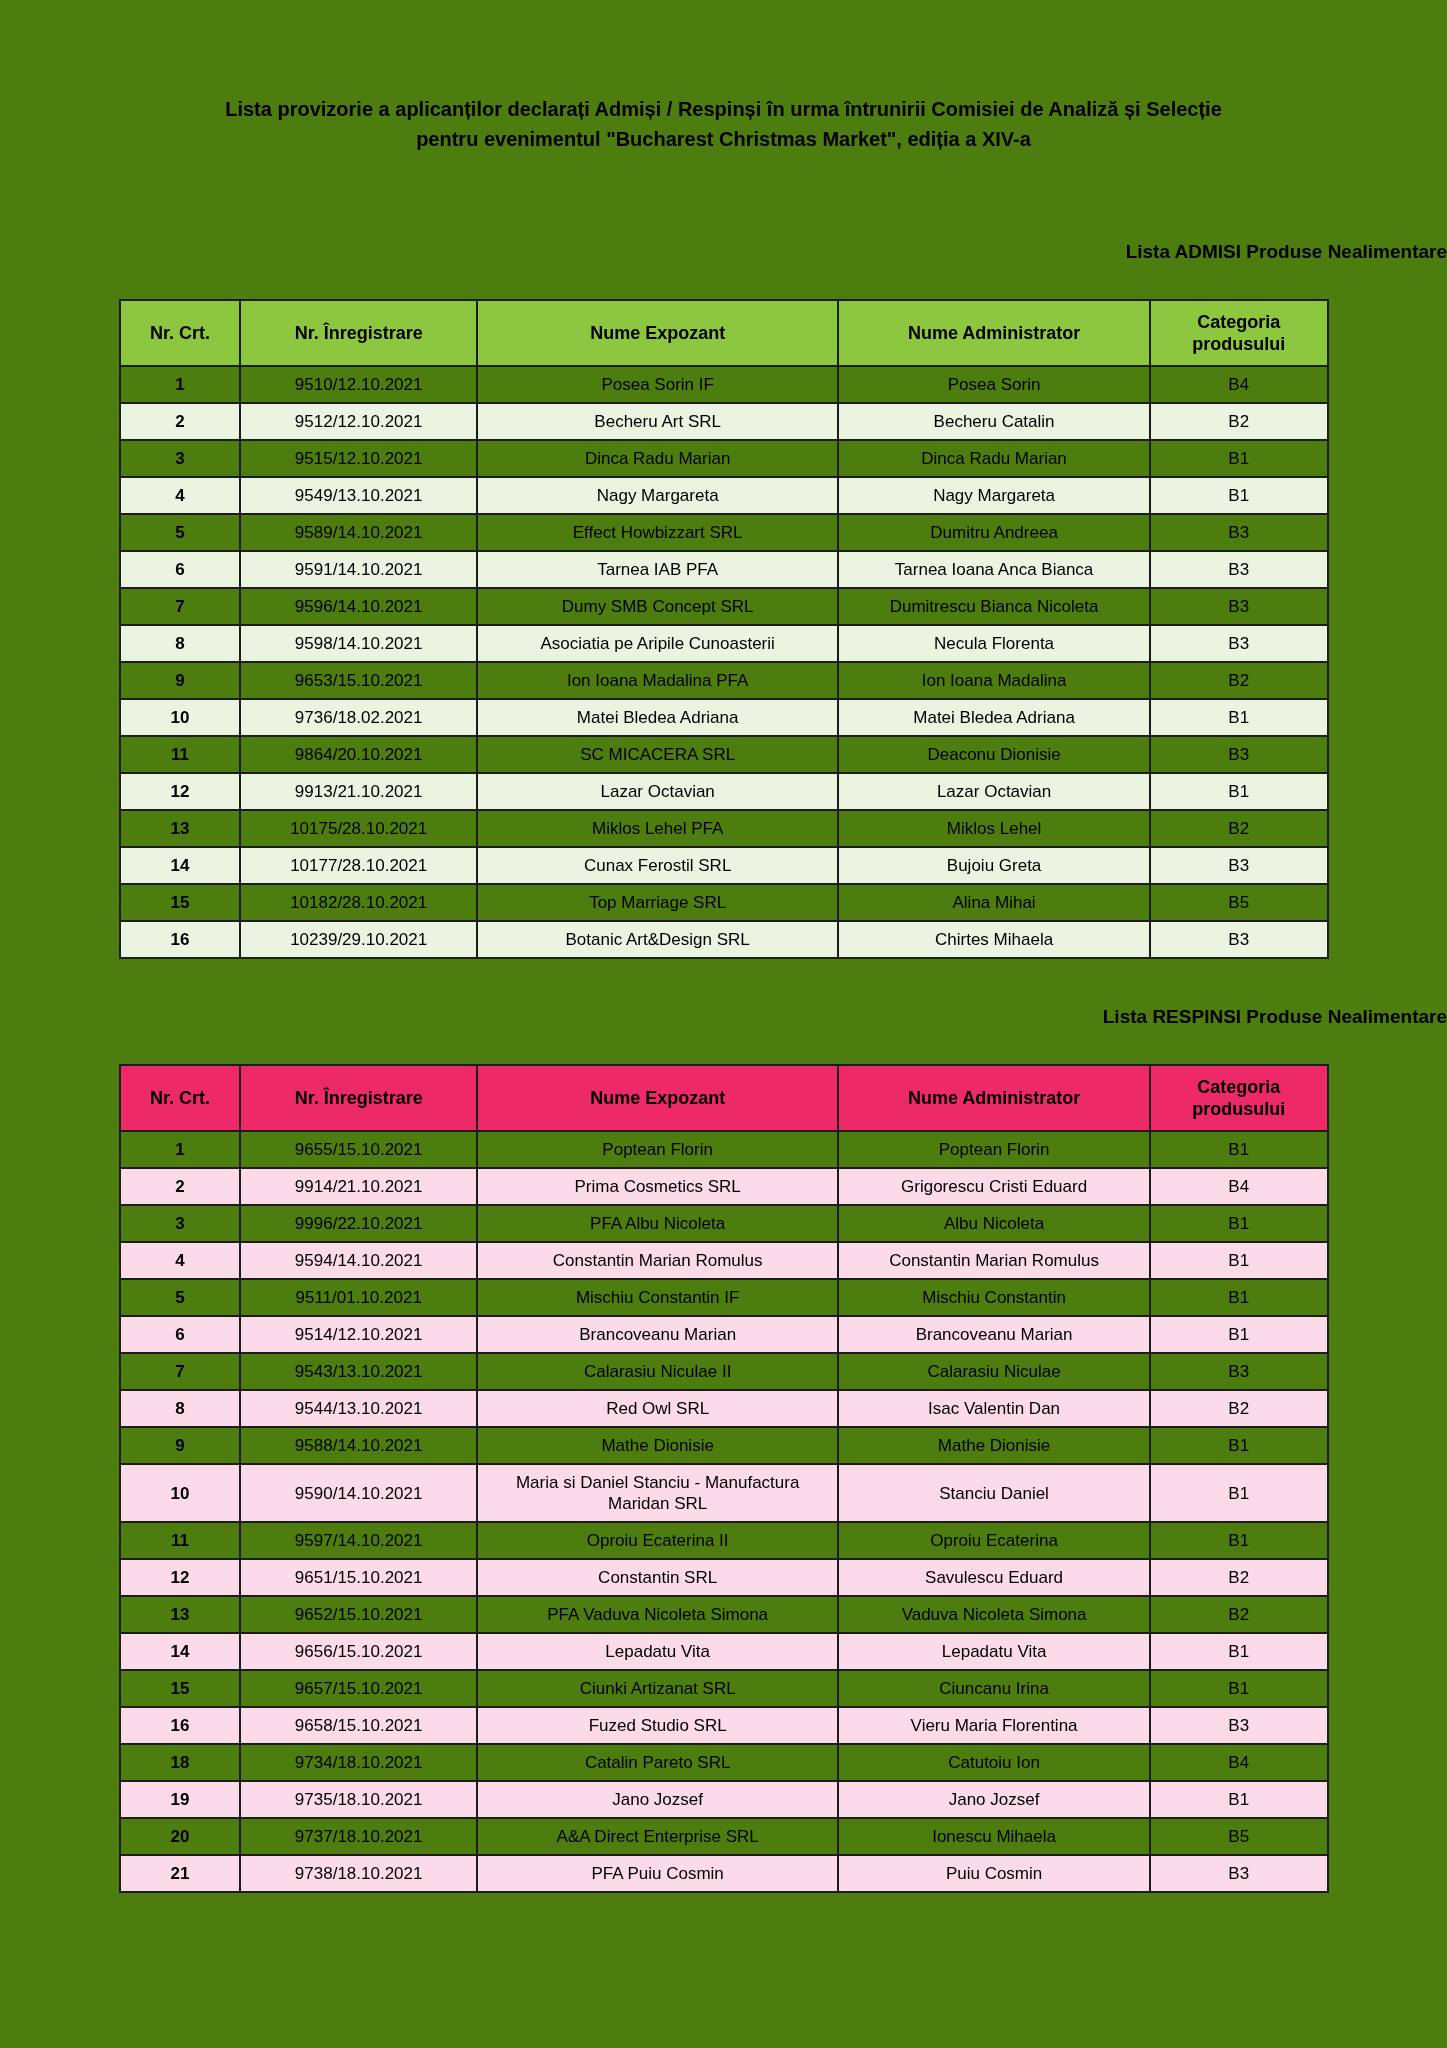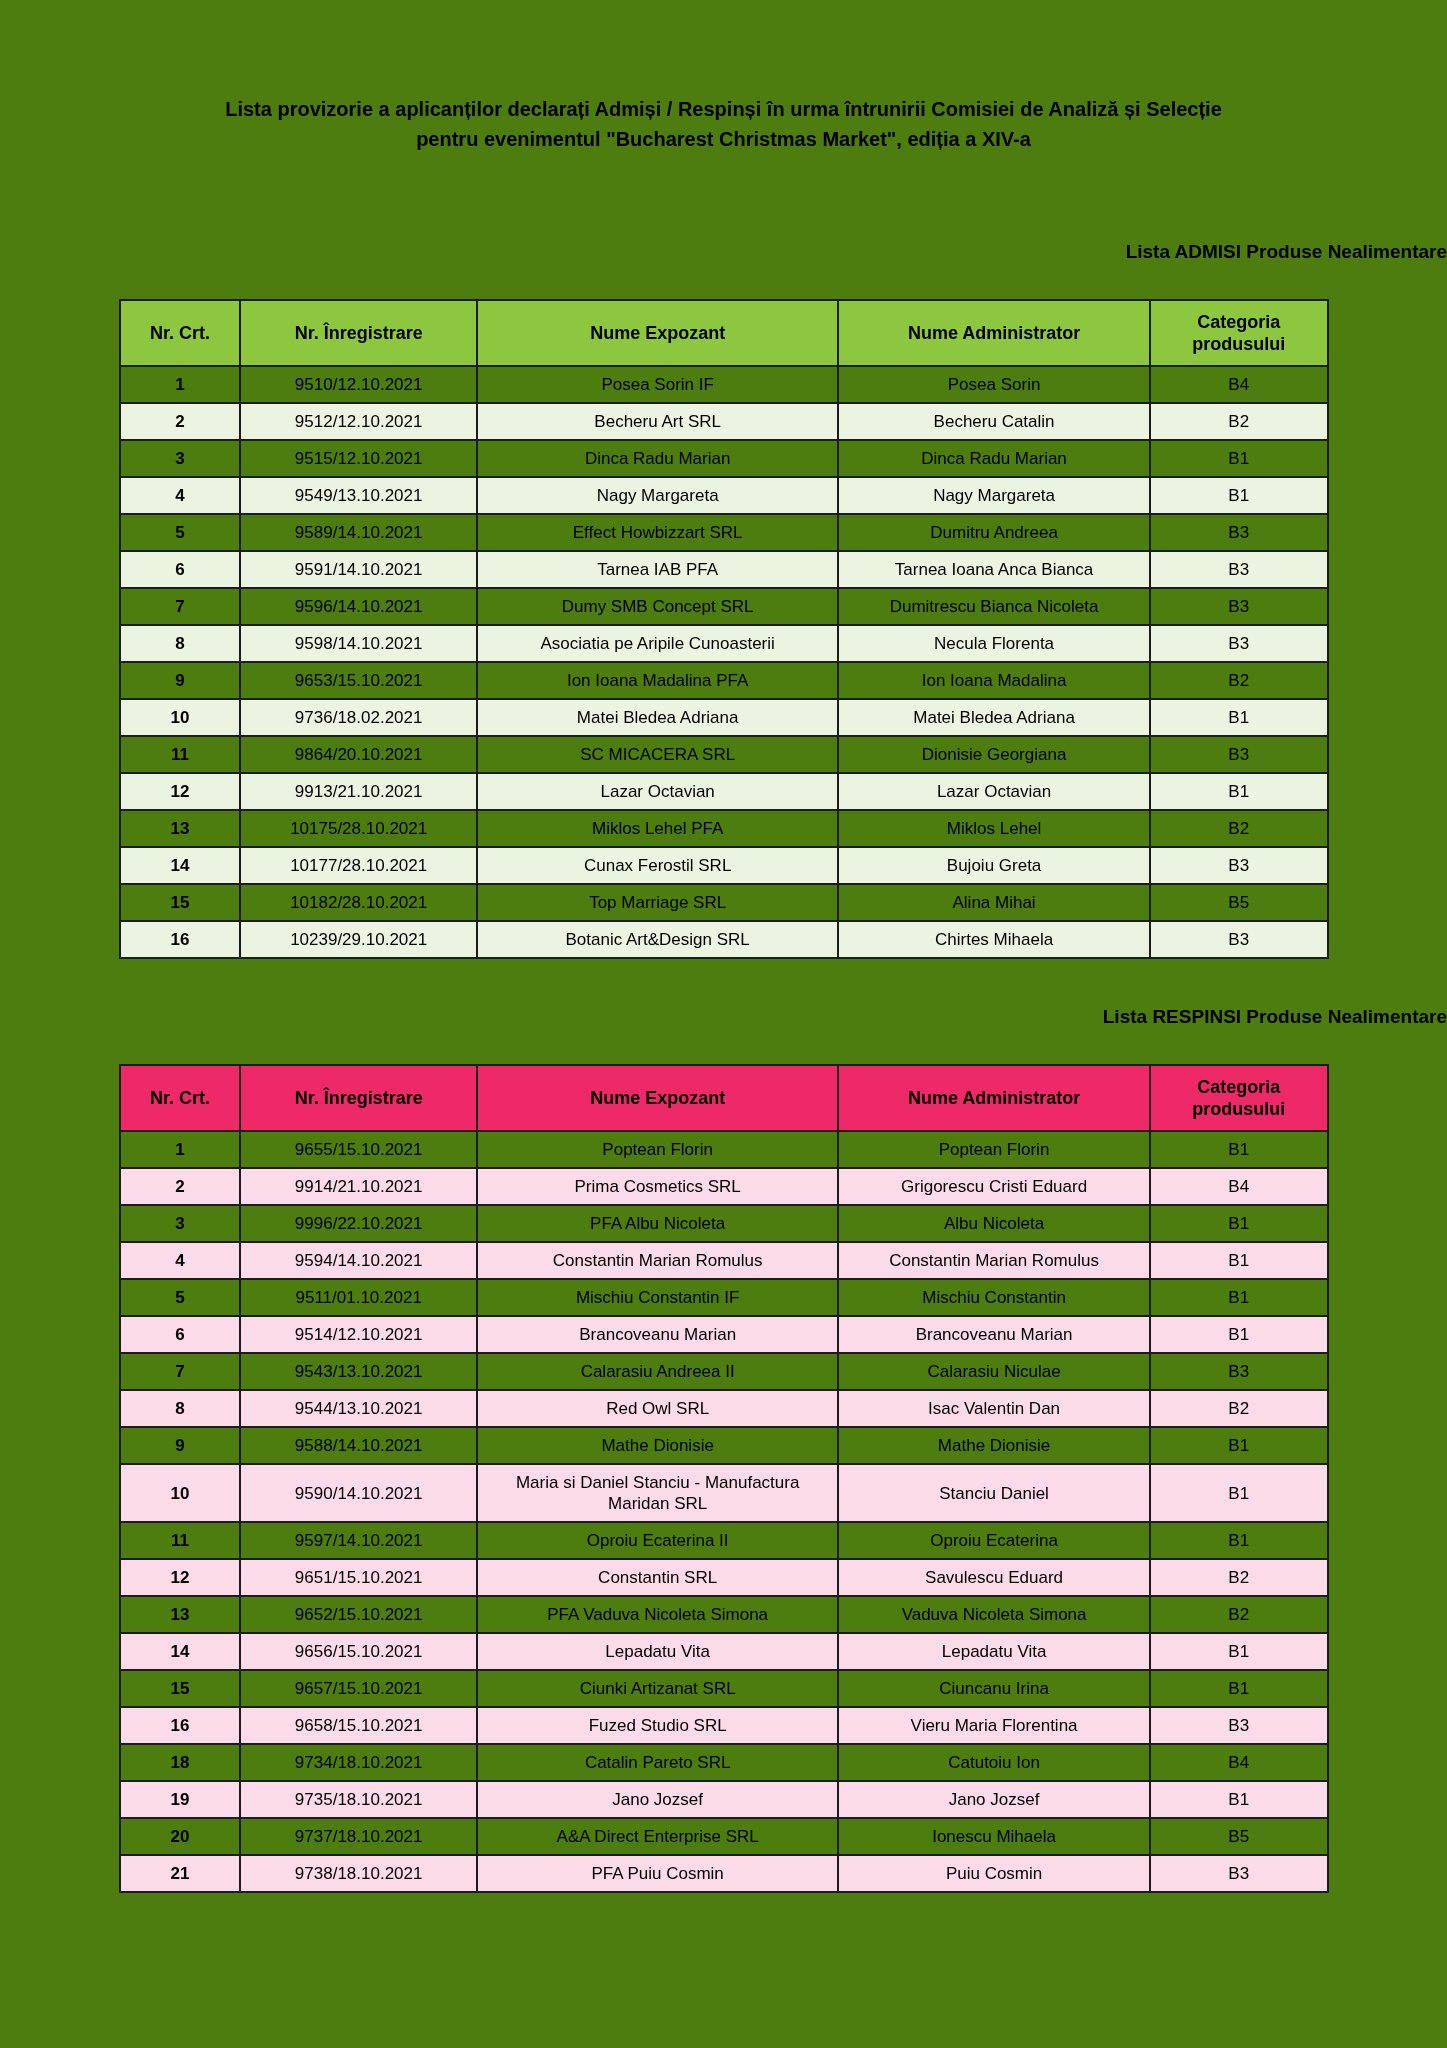--- a/index.html
+++ b/index.html
@@ -160,21 +160,21 @@
           <td>10</td>
           <td>9736/18.02.2021</td>
           <td>Matei Bledea Adriana</td>
           <td>Matei Bledea Adriana</td>
           <td>B1</td>
         </tr>
         <tr>
           <td>11</td>
           <td>9864/20.10.2021</td>
           <td>SC MICACERA SRL</td>
-          <td>Dionisie Georgiana</td>
+          <td>Deaconu Dionisie</td>
           <td>B3</td>
         </tr>
         <tr>
           <td>12</td>
           <td>9913/21.10.2021</td>
           <td>Lazar Octavian</td>
           <td>Lazar Octavian</td>
           <td>B1</td>
         </tr>
         <tr>
@@ -266,21 +266,21 @@
         <tr>
           <td>6</td>
           <td>9514/12.10.2021</td>
           <td>Brancoveanu Marian</td>
           <td>Brancoveanu Marian</td>
           <td>B1</td>
         </tr>
         <tr>
           <td>7</td>
           <td>9543/13.10.2021</td>
-          <td>Calarasiu Andreea II</td>
+          <td>Calarasiu Niculae II</td>
           <td>Calarasiu Niculae</td>
           <td>B3</td>
         </tr>
         <tr>
           <td>8</td>
           <td>9544/13.10.2021</td>
           <td>Red Owl SRL</td>
           <td>Isac Valentin Dan</td>
           <td>B2</td>
         </tr>

